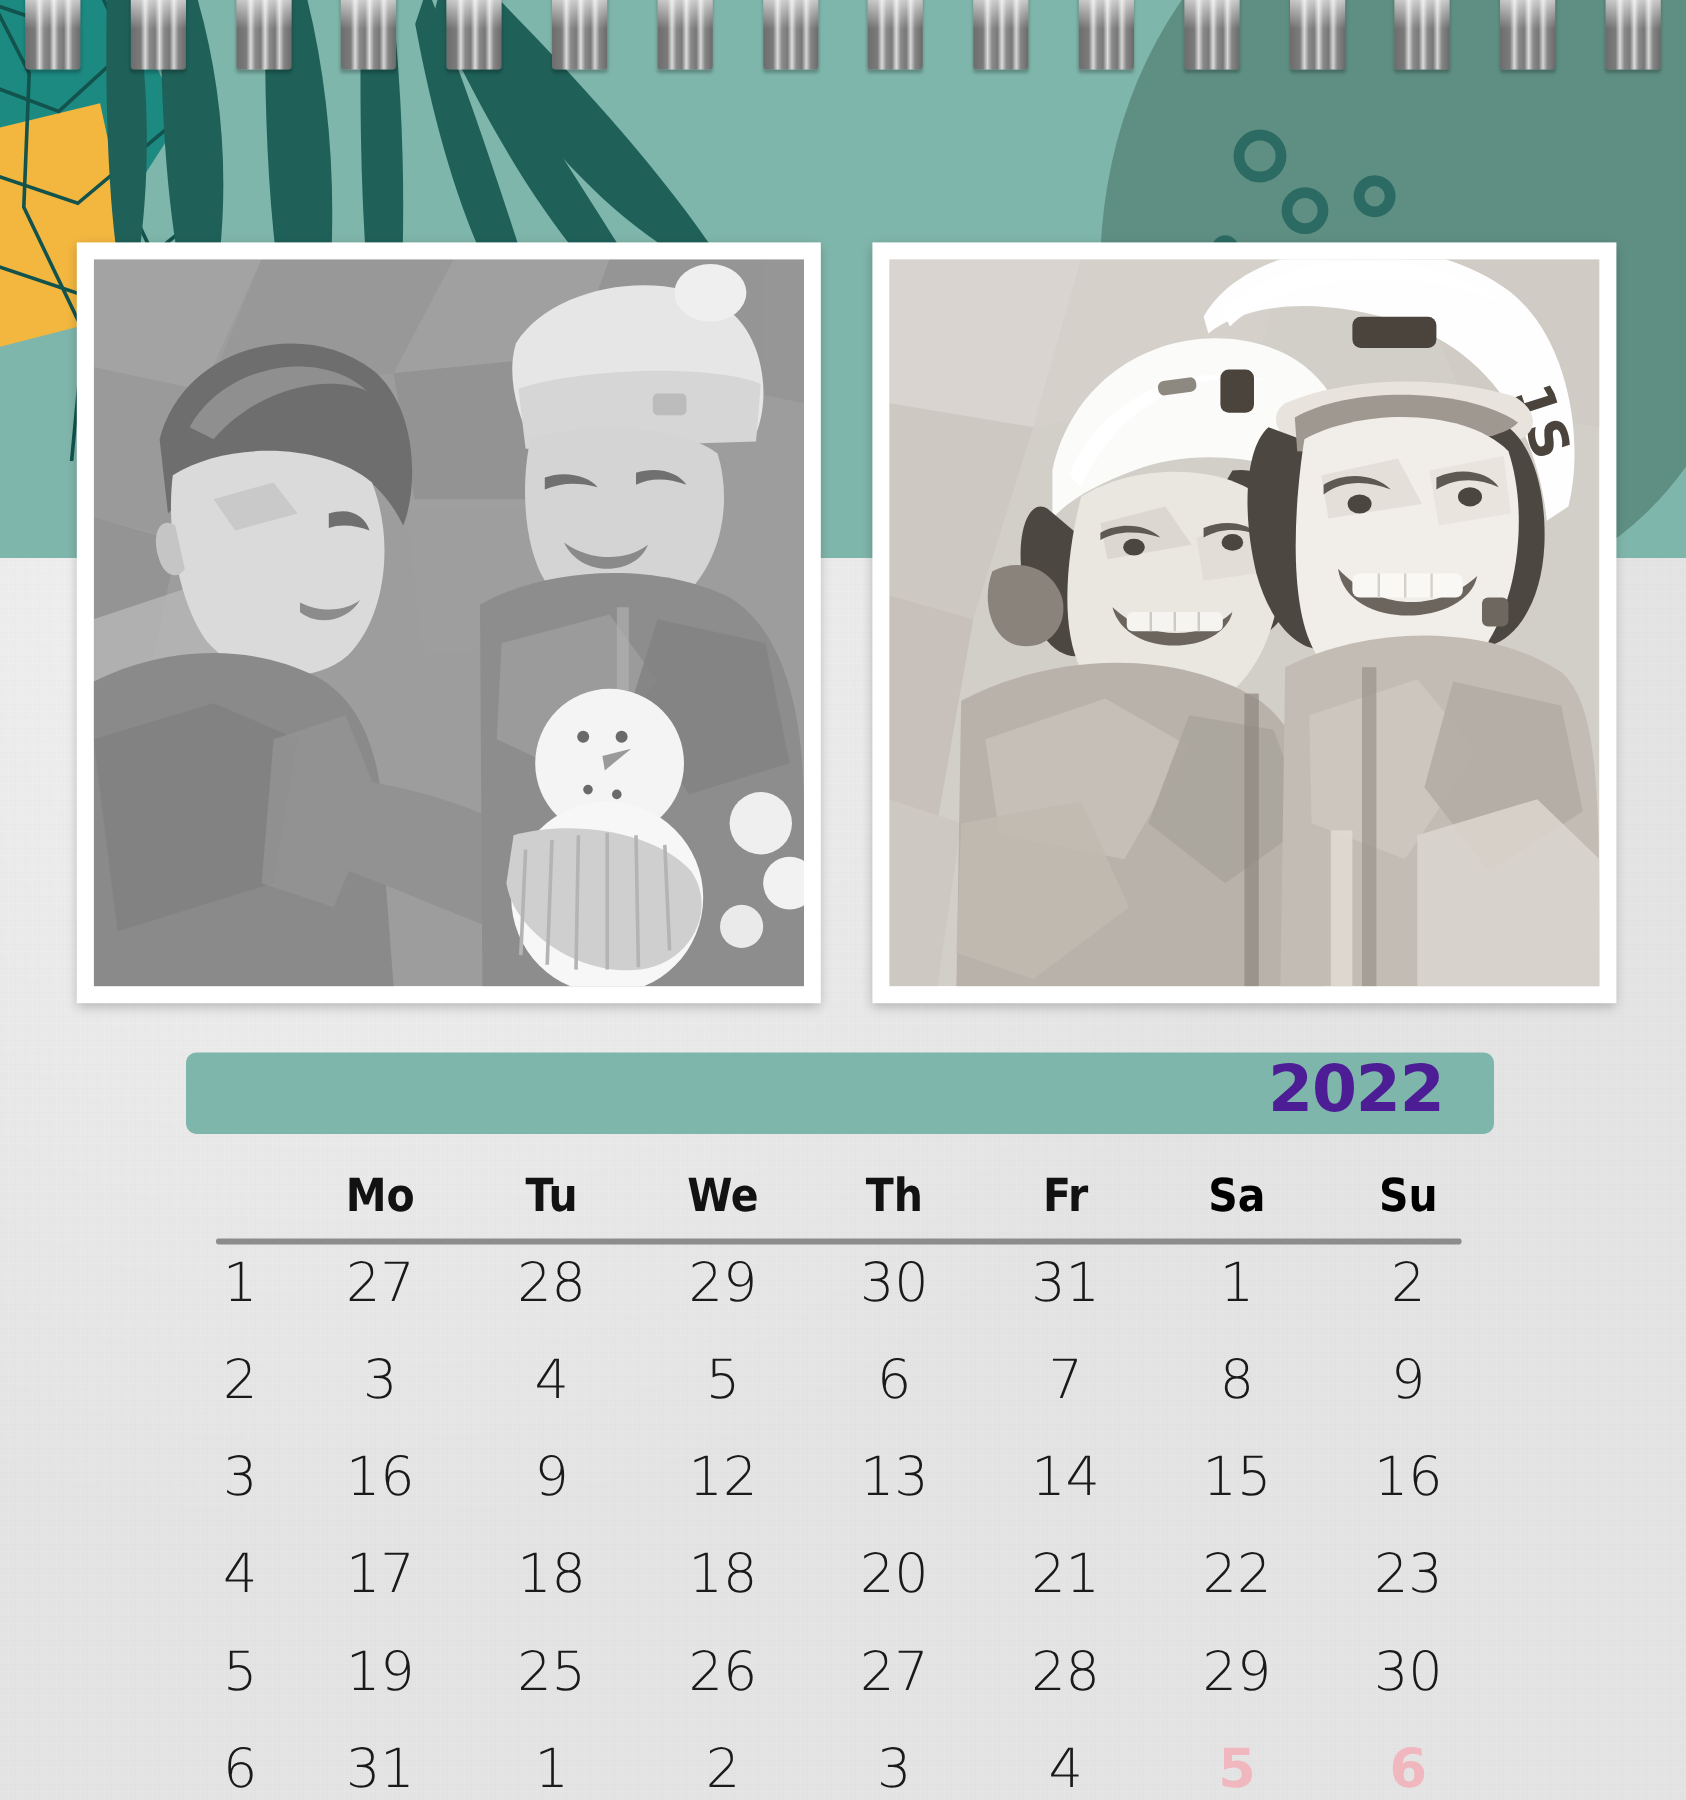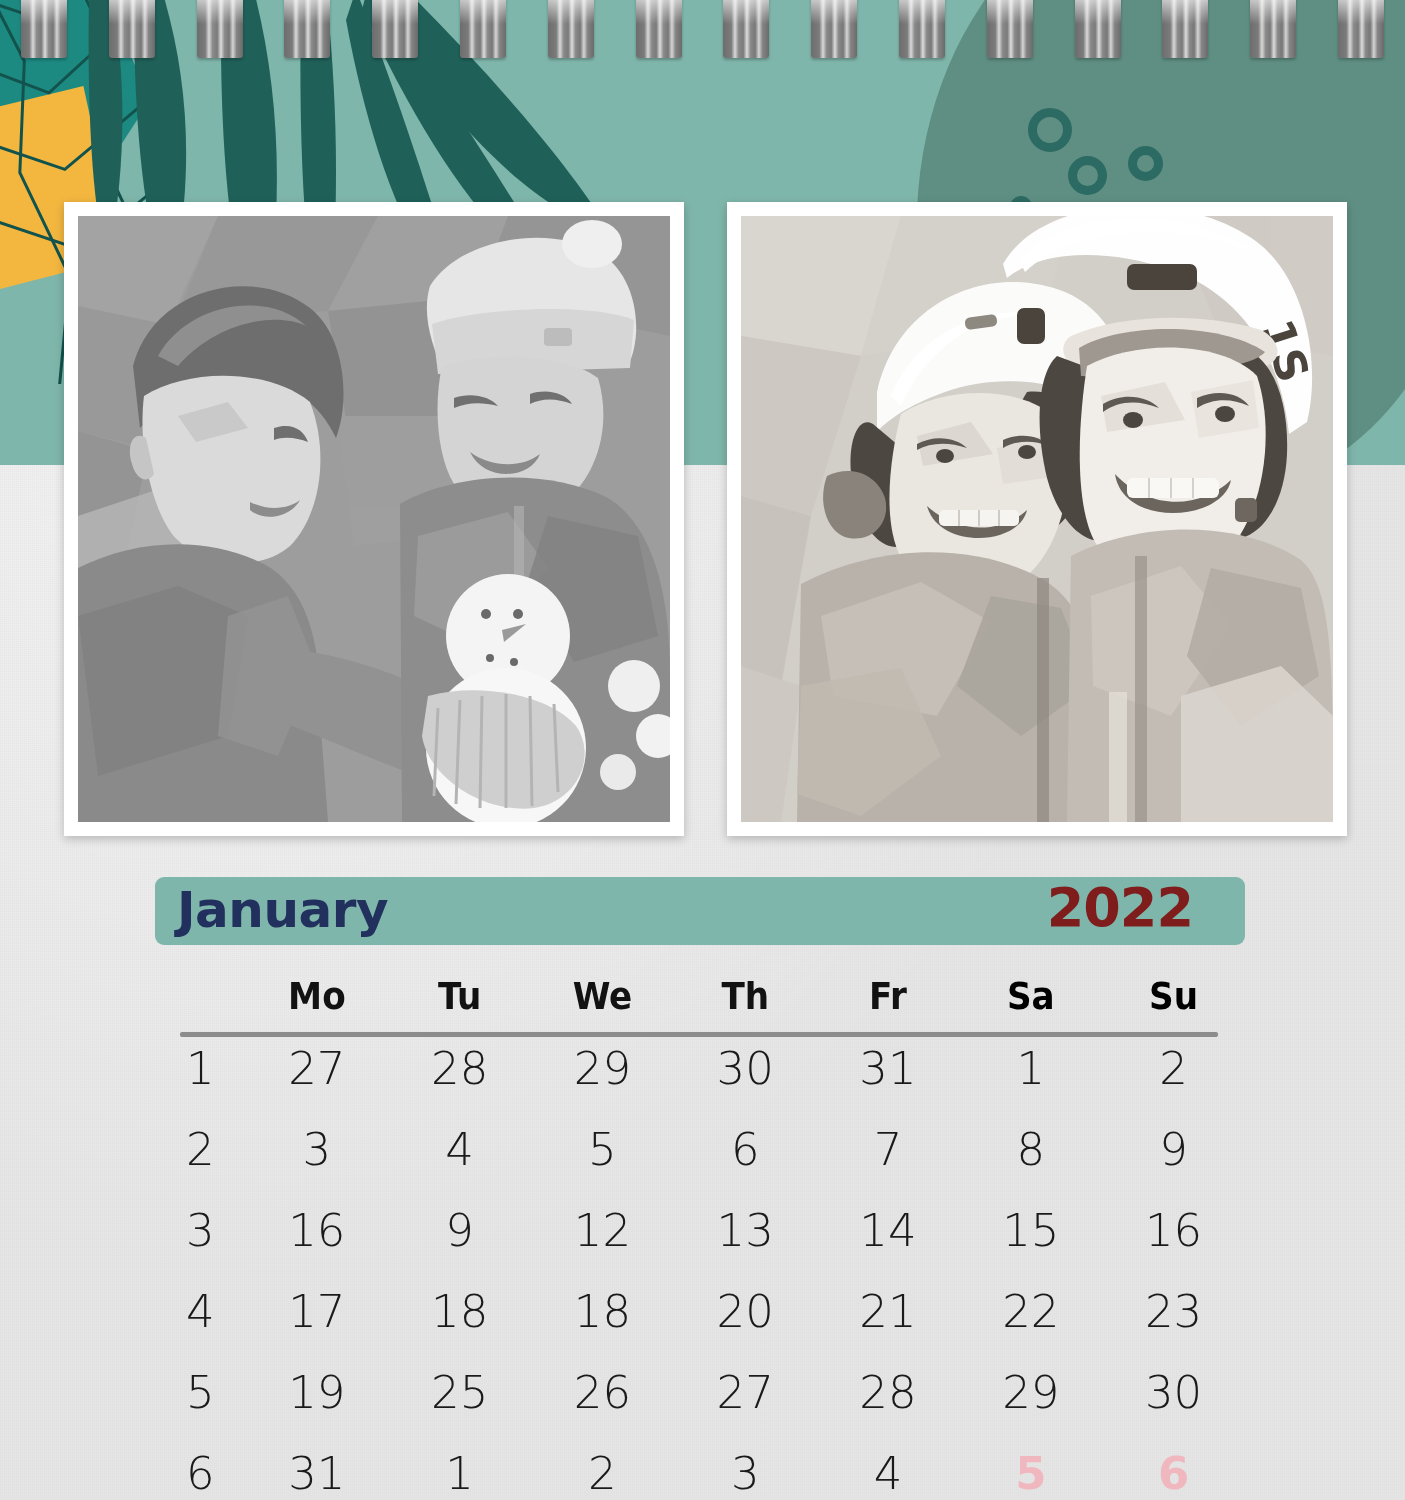--- a/index.html
+++ b/index.html
@@ -71,22 +71,22 @@
   #monthBar{
     position:absolute;left:155px;top:877px;width:1090px;height:68px;
     background:#7fb6ab;border-radius:9px;z-index:10;
   }
   #monthName{
     position:absolute;left:22px;top:50%;transform:translateY(-52%);
     font-size:50px;font-weight:bold;color:#22305e;letter-spacing:-0.5px;
     font-family:"DejaVu Sans", sans-serif;
   }
   #yearLabel{
-    position:absolute;right:52px;top:50%;transform:translateY(-56%);
-    font-size:54px;font-weight:bold;color:#7f1d1d;letter-spacing:-1px;
+    position:absolute;right:42px;top:50%;transform:translateY(-56%);
+    font-size:54px;font-weight:bold;color:#4c1d95;letter-spacing:-1px;
     font-family:"DejaVu Sans", sans-serif;
   }
 
   
   #calendar{
     position:absolute;left:155px;top:952px;width:1090px;z-index:10;margin-top:18px;
   }
   table.cal{border-collapse:collapse;width:1090px;table-layout:fixed;}
   table.cal col.wk{width:90px;}
   table.cal col.dy{width:142px;}
@@ -328,21 +328,20 @@
     <div class="clip" style="left: 811px;"></div>
     <div class="clip" style="left: 899px;"></div>
     <div class="clip" style="left: 987px;"></div>
     <div class="clip" style="left: 1075px;"></div>
     <div class="clip" style="left: 1162px;"></div>
     <div class="clip" style="left: 1250px;"></div>
     <div class="clip" style="left: 1338px;"></div>
   </div>
 
 <div id="monthBar">
-  <span id="monthName">January</span>
   <span id="yearLabel">2022</span>
 </div>
 
 <div id="calendar">
   <div class="ruleLine"></div>
   <table class="cal">
     <colgroup>
       <col class="wk">
         <col class="dy">
         <col class="dy">

